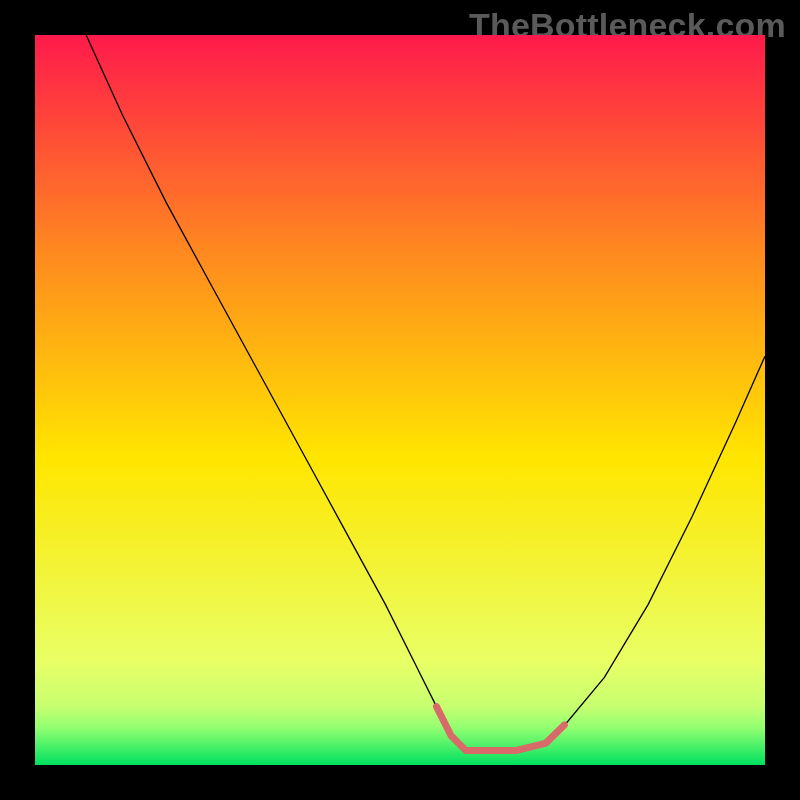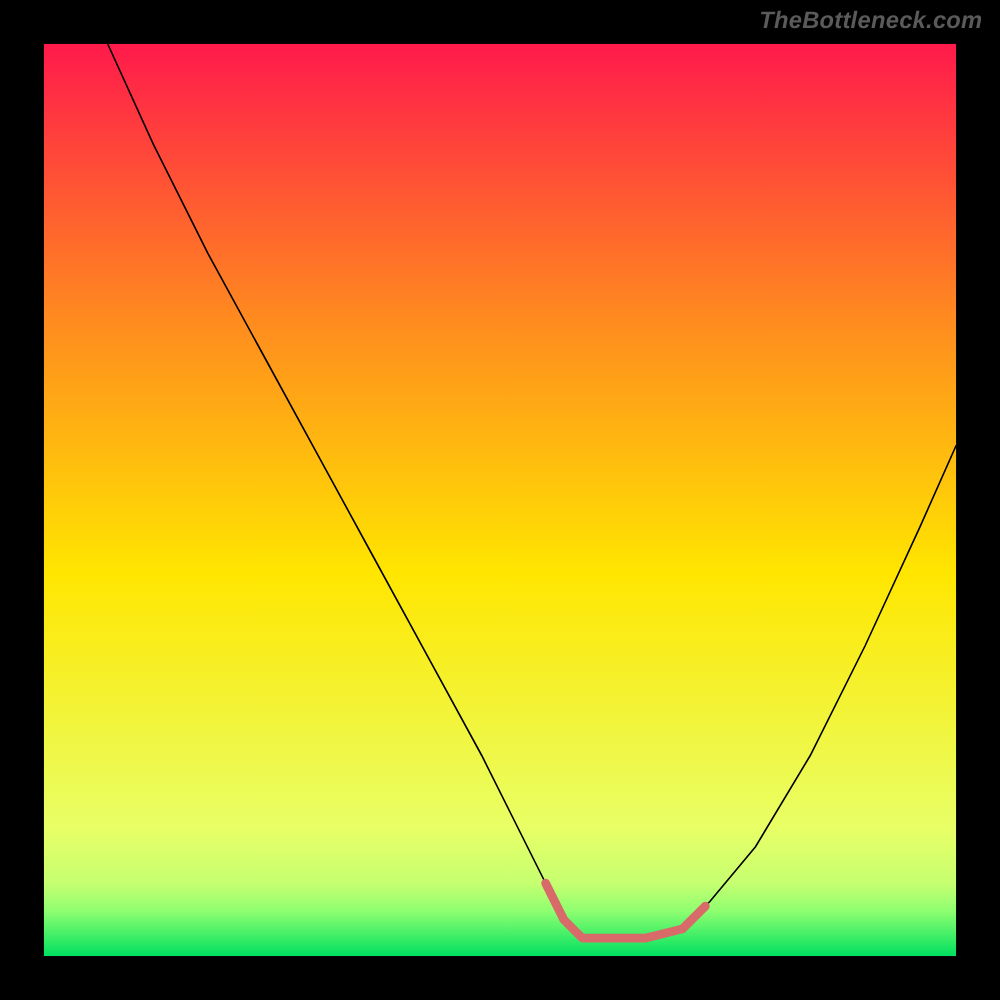--- a/index.html
+++ b/index.html
@@ -23,25 +23,24 @@
     left: 35px;
     top: 35px;
     width: 730px;
     height: 730px;
   }
   .watermark {
     position: absolute;
     top: 6px;
     right: 14px;
     font-family: Arial, Helvetica, sans-serif;
-    font-size: 19px;
+    font-size: 34px;
     font-weight: 600;
     color: #5a5a5a;
     letter-spacing: 0.2px;
-    font-style: italic;
   }
   svg { display: block; }
 </style>
 </head>
 <body>
 
 <div class="frame">
   <div class="watermark">TheBottleneck.com</div>
   <div class="plot">
     <svg id="chart-svg" width="730" height="730" viewBox="0 0 730 730" preserveAspectRatio="none">

